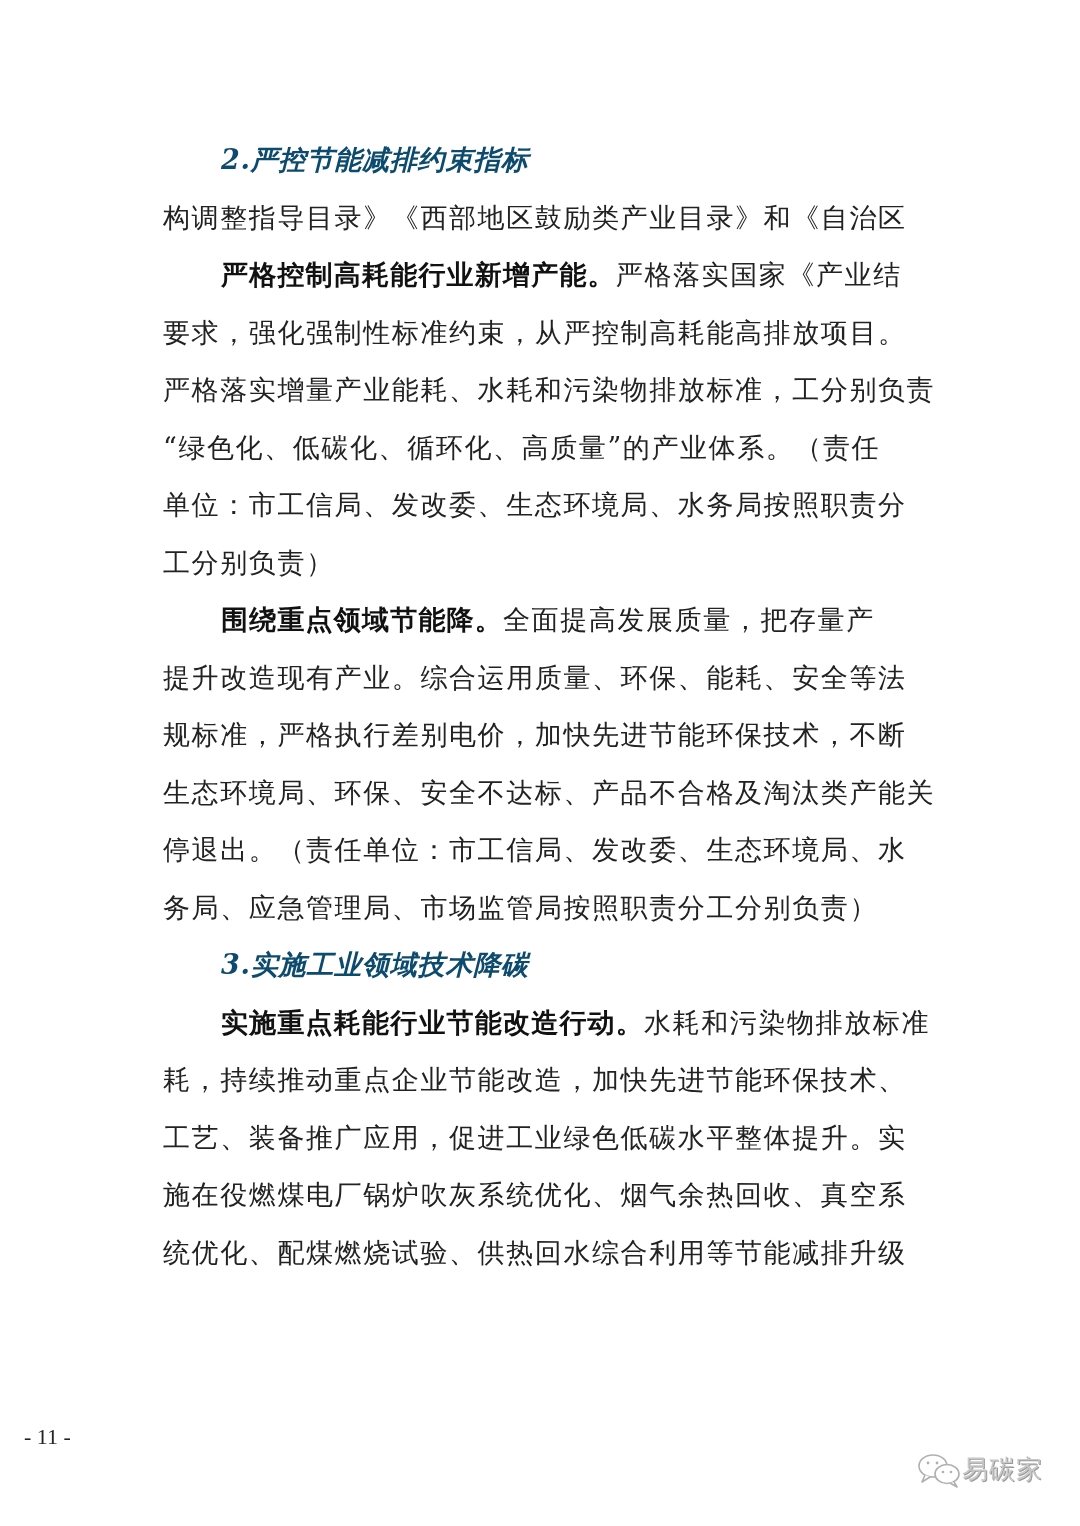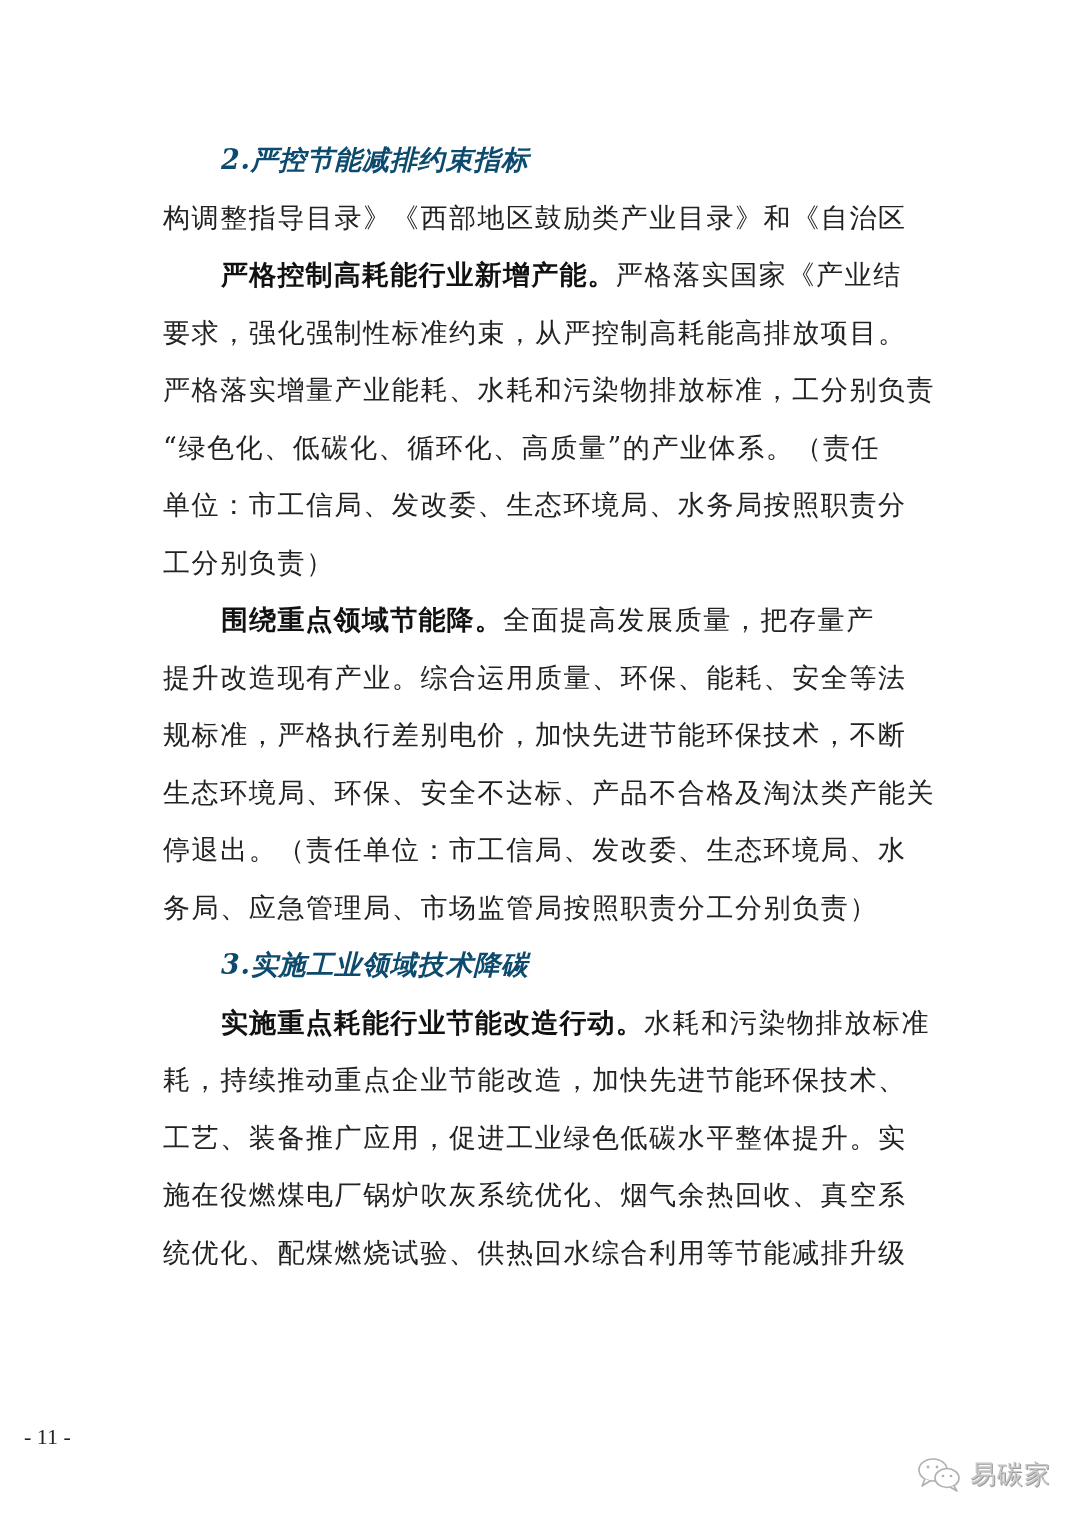--- a/index.html
+++ b/index.html
@@ -58,22 +58,21 @@
       font-size: 22px;
       color: #222222;
       margin-left: 24px;
     }
     .watermark {
       position: absolute;
       left: 916px;
       top: 1452px;
       height: 40px;
       display: flex;
-      align-items: flex-end;
-      gap: 8px;
+      align-items: flex-start;
       color: #b9b9b9;
     }
     .watermark-icon { width: 46px; height: 36px; }
     .watermark-text {
       font-family: "DejaVu Sans", "Liberation Sans", sans-serif;
       font-size: 26px;
       color: #c8c8c8;
       text-shadow: 1px 1px 0 #9a9a9a;
       letter-spacing: 1px;
     }

